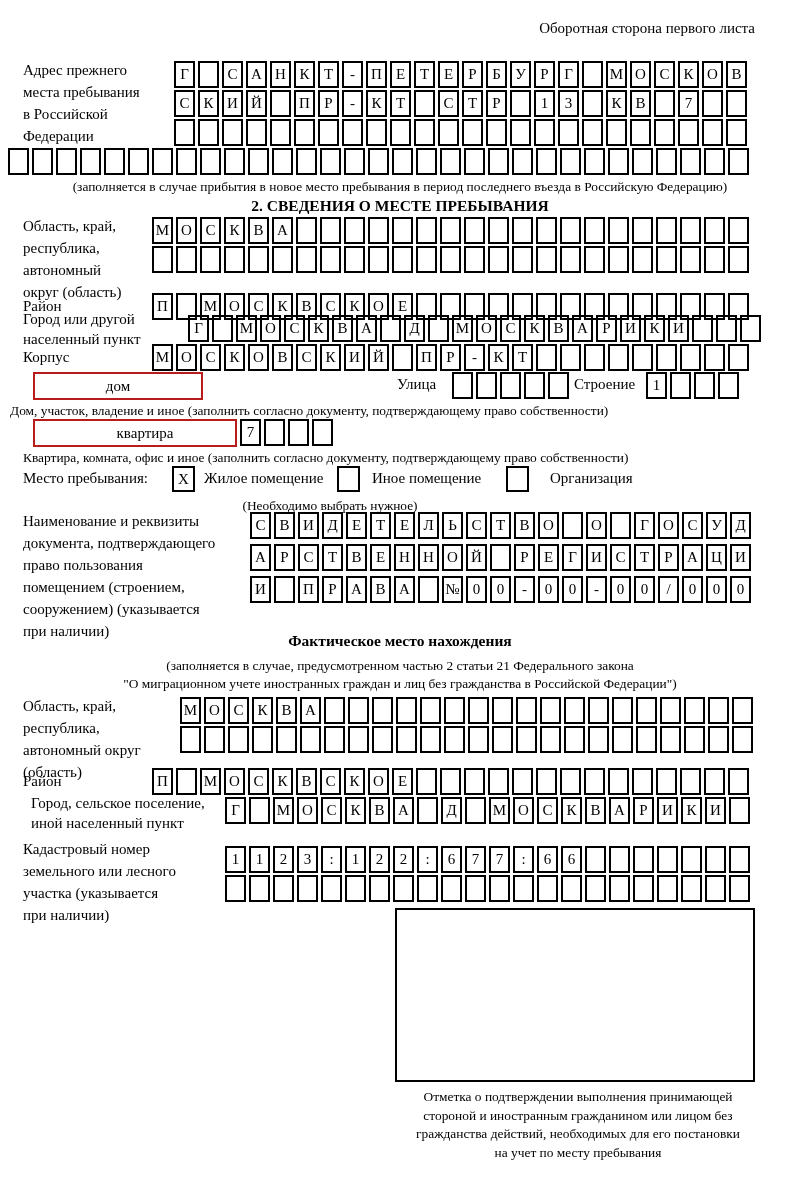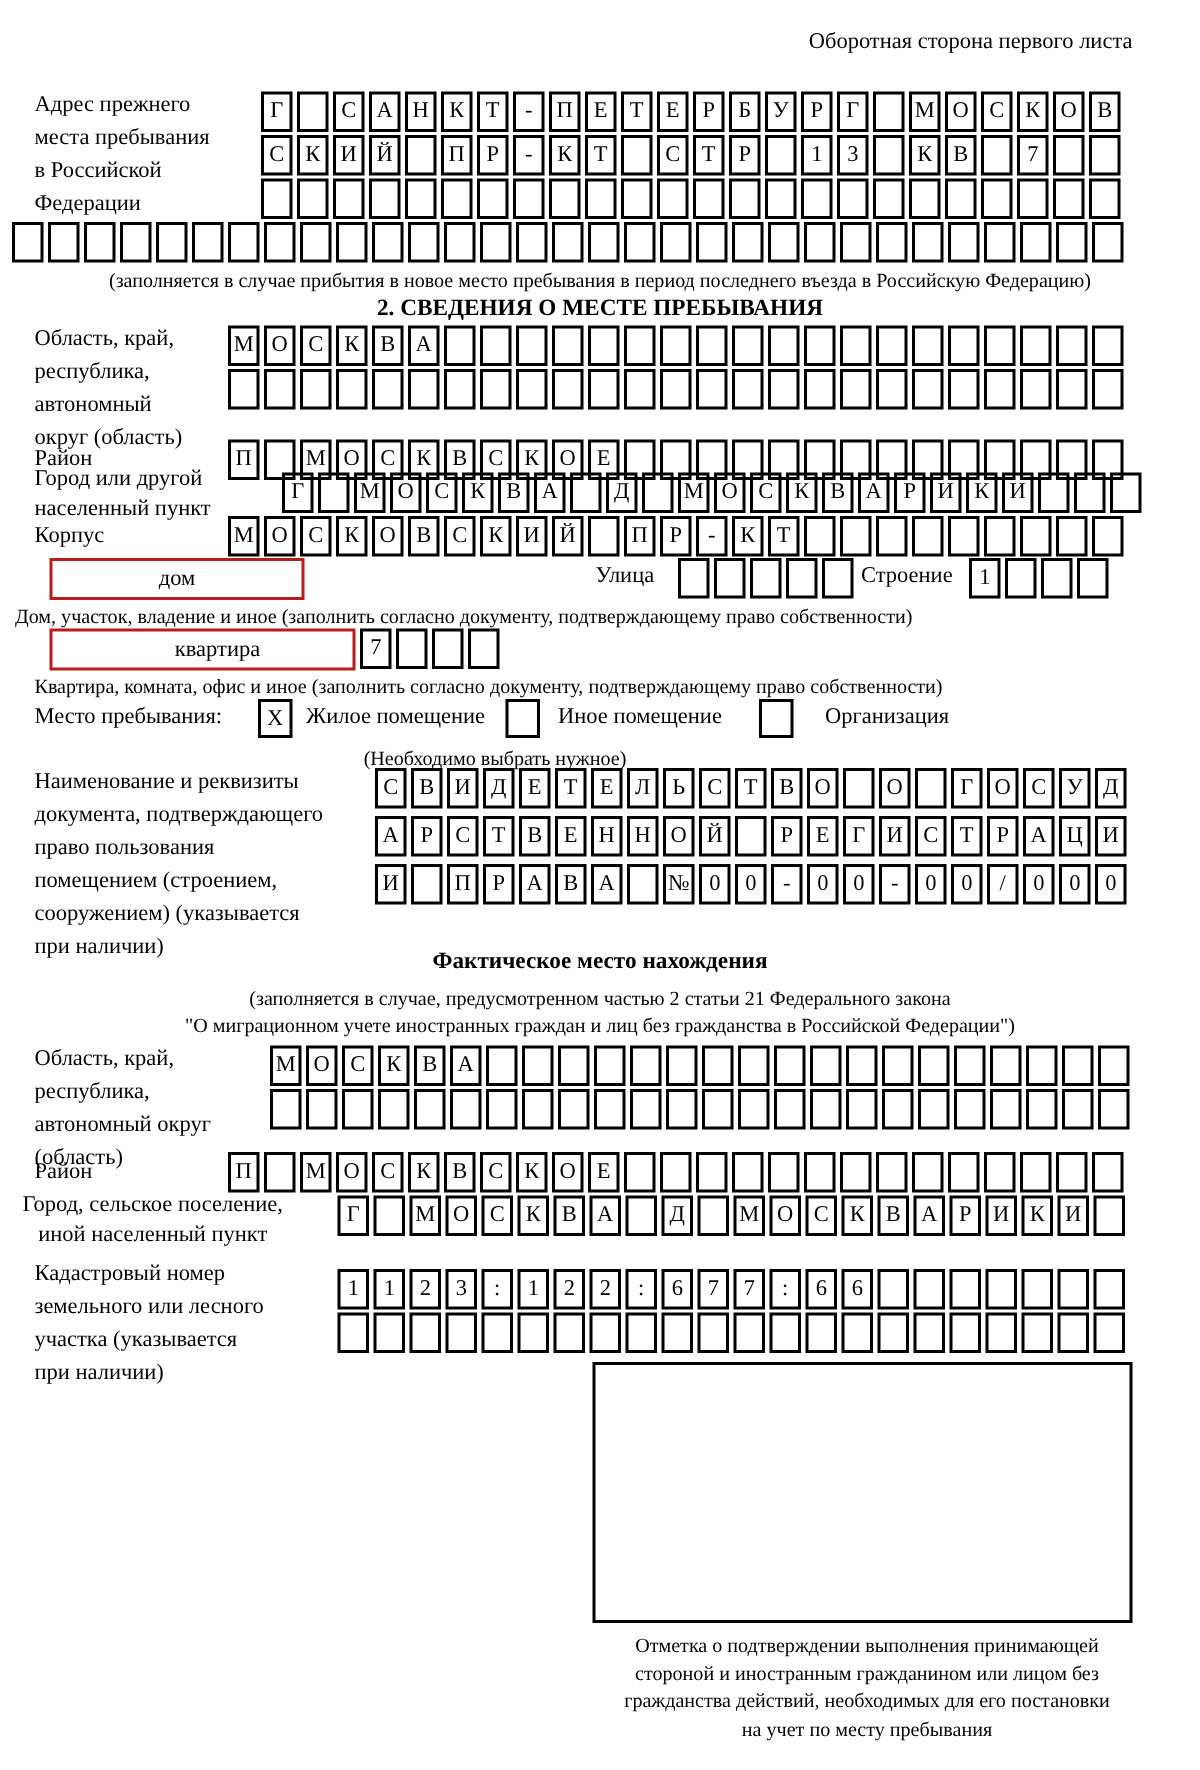--- a/index.html
+++ b/index.html
@@ -95,21 +95,21 @@
   <div class="abs lbl" style="left:23px;top:695px;">Область, край,
 республика,
 автономный округ
 (область)</div>
   <div class="abs cellrow" style="left:180px;top:697px;"><span class="cell">М</span><span class="cell">О</span><span class="cell">С</span><span class="cell">К</span><span class="cell">В</span><span class="cell">А</span><span class="cell"></span><span class="cell"></span><span class="cell"></span><span class="cell"></span><span class="cell"></span><span class="cell"></span><span class="cell"></span><span class="cell"></span><span class="cell"></span><span class="cell"></span><span class="cell"></span><span class="cell"></span><span class="cell"></span><span class="cell"></span><span class="cell"></span><span class="cell"></span><span class="cell"></span><span class="cell"></span></div>
   <div class="abs cellrow" style="left:180px;top:726px;"><span class="cell"></span><span class="cell"></span><span class="cell"></span><span class="cell"></span><span class="cell"></span><span class="cell"></span><span class="cell"></span><span class="cell"></span><span class="cell"></span><span class="cell"></span><span class="cell"></span><span class="cell"></span><span class="cell"></span><span class="cell"></span><span class="cell"></span><span class="cell"></span><span class="cell"></span><span class="cell"></span><span class="cell"></span><span class="cell"></span><span class="cell"></span><span class="cell"></span><span class="cell"></span><span class="cell"></span></div>
 
   <div class="abs lbl" style="left:23px;top:770px;">Район</div>
   <div class="abs cellrow" style="left:152px;top:768px;"><span class="cell">П</span><span class="cell"></span><span class="cell">М</span><span class="cell">О</span><span class="cell">С</span><span class="cell">К</span><span class="cell">В</span><span class="cell">С</span><span class="cell">К</span><span class="cell">О</span><span class="cell">Е</span><span class="cell"></span><span class="cell"></span><span class="cell"></span><span class="cell"></span><span class="cell"></span><span class="cell"></span><span class="cell"></span><span class="cell"></span><span class="cell"></span><span class="cell"></span><span class="cell"></span><span class="cell"></span><span class="cell"></span><span class="cell"></span></div>
 
-  <div class="abs lbl2" style="left:15px;top:793px;text-align:center;">Город, сельское поселение,
+  <div class="abs lbl2" style="left:31px;top:793px;">Город, сельское поселение,
 иной населенный пункт</div>
   <div class="abs cellrow" style="left:225px;top:797px;"><span class="cell">Г</span><span class="cell"></span><span class="cell">М</span><span class="cell">О</span><span class="cell">С</span><span class="cell">К</span><span class="cell">В</span><span class="cell">А</span><span class="cell"></span><span class="cell">Д</span><span class="cell"></span><span class="cell">М</span><span class="cell">О</span><span class="cell">С</span><span class="cell">К</span><span class="cell">В</span><span class="cell">А</span><span class="cell">Р</span><span class="cell">И</span><span class="cell">К</span><span class="cell">И</span><span class="cell"></span></div>
 
   <div class="abs lbl" style="left:23px;top:838px;">Кадастровый номер
 земельного или лесного
 участка (указывается
 при наличии)</div>
   <div class="abs cellrow" style="left:225px;top:846px;"><span class="cell">1</span><span class="cell">1</span><span class="cell">2</span><span class="cell">3</span><span class="cell">:</span><span class="cell">1</span><span class="cell">2</span><span class="cell">2</span><span class="cell">:</span><span class="cell">6</span><span class="cell">7</span><span class="cell">7</span><span class="cell">:</span><span class="cell">6</span><span class="cell">6</span><span class="cell"></span><span class="cell"></span><span class="cell"></span><span class="cell"></span><span class="cell"></span><span class="cell"></span><span class="cell"></span></div>
   <div class="abs cellrow" style="left:225px;top:875px;"><span class="cell"></span><span class="cell"></span><span class="cell"></span><span class="cell"></span><span class="cell"></span><span class="cell"></span><span class="cell"></span><span class="cell"></span><span class="cell"></span><span class="cell"></span><span class="cell"></span><span class="cell"></span><span class="cell"></span><span class="cell"></span><span class="cell"></span><span class="cell"></span><span class="cell"></span><span class="cell"></span><span class="cell"></span><span class="cell"></span><span class="cell"></span><span class="cell"></span></div>
 

